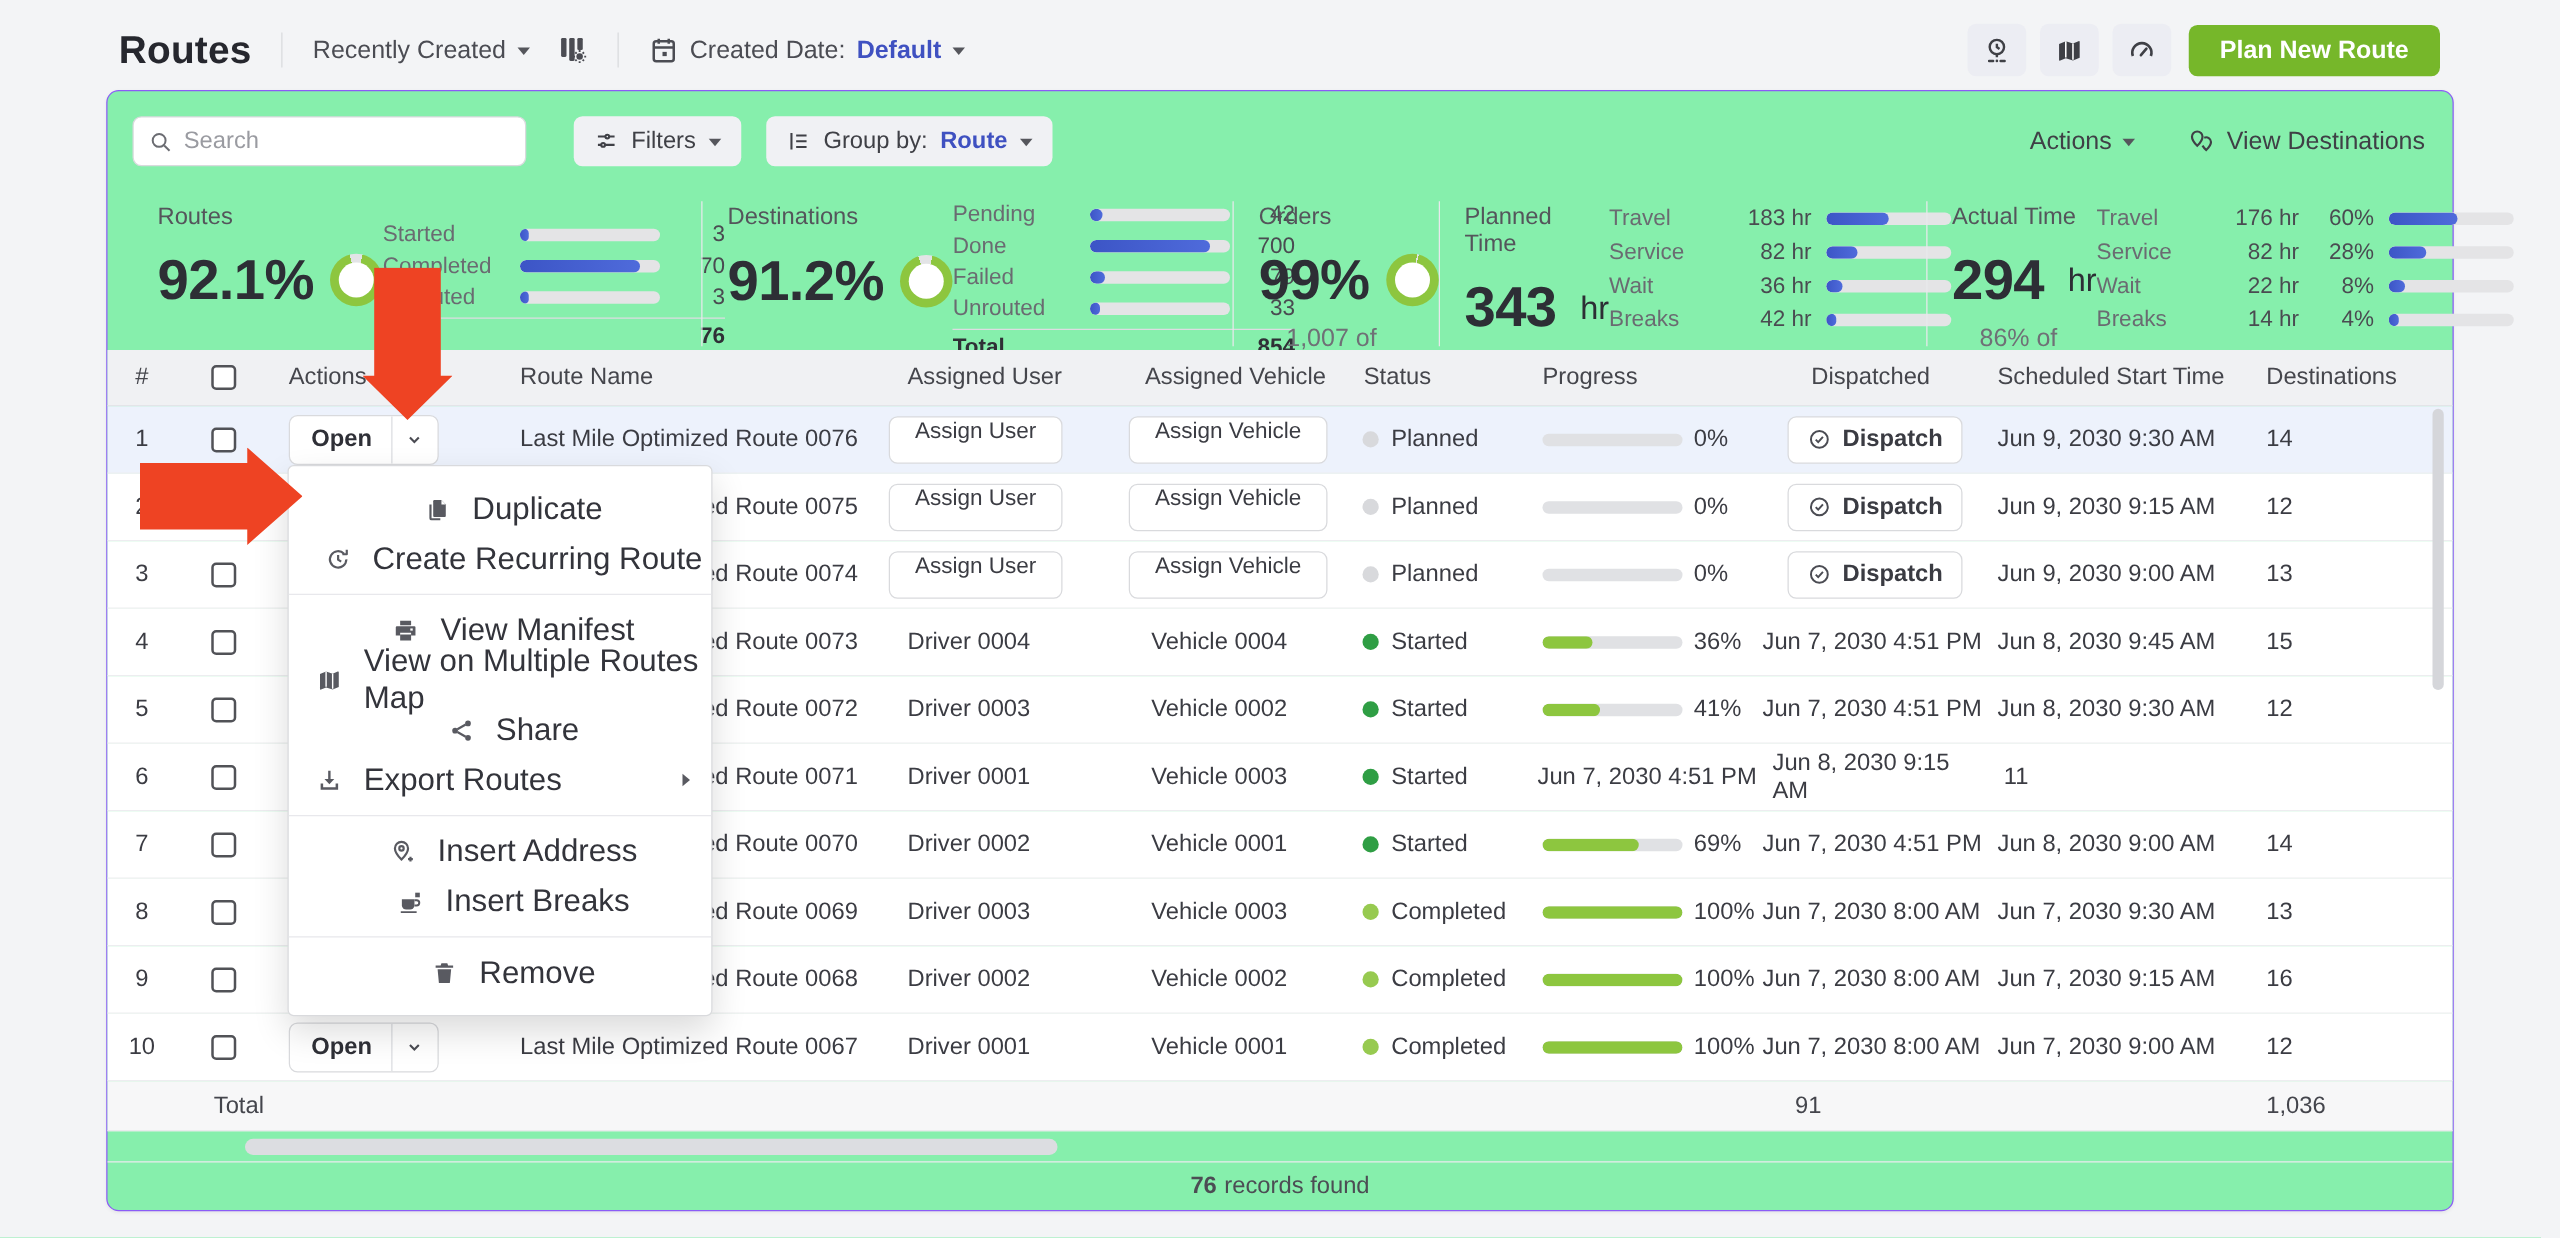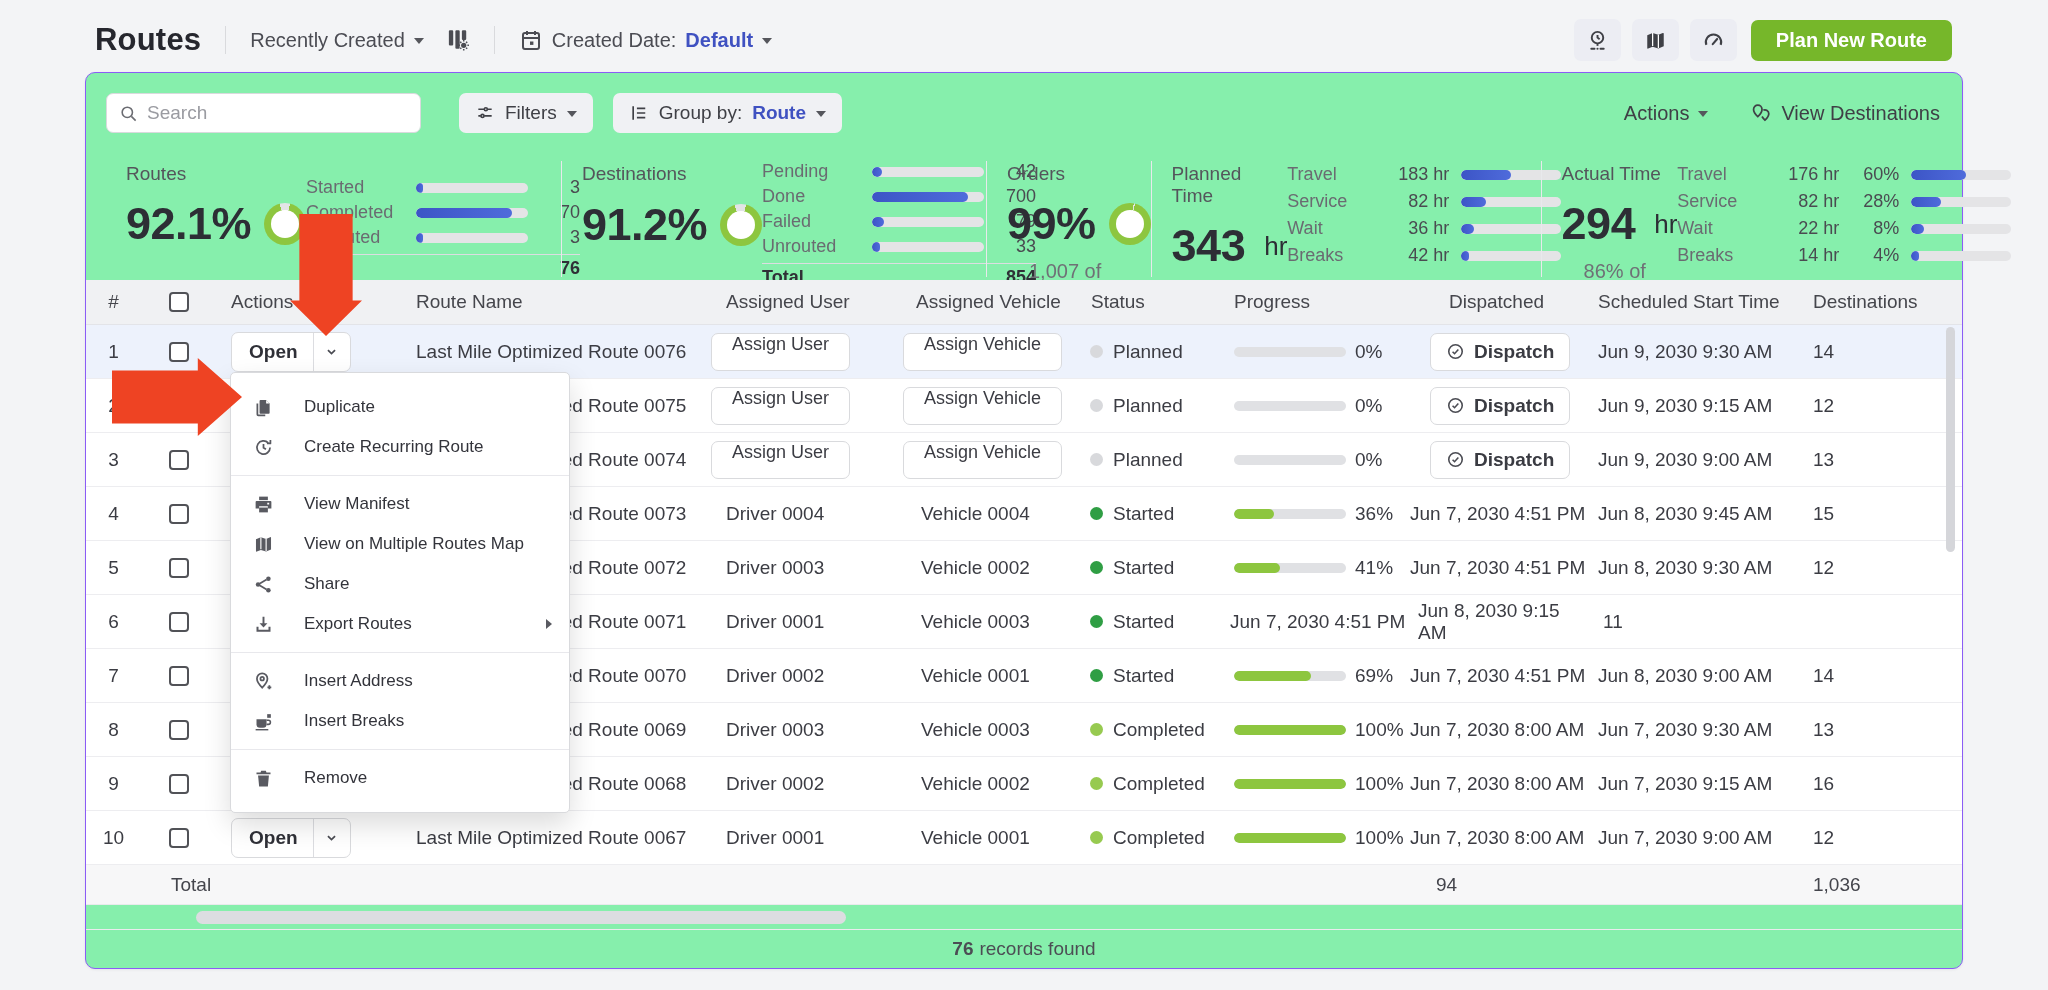--- a/index.html
+++ b/index.html
@@ -133,22 +133,22 @@
   .card-footer { position:absolute; top:856px; left:0; right:0; bottom:0; border-top:1px solid #eaebee;
     display:flex; align-items:center; justify-content:center; font-size:19px; color:#4c4d54; gap:6px; }
   .cf-count { font-weight:700; }
 
   
   .context-menu { position:absolute; left:230px; top:372px; width:340px; background:#fff;
     border:1px solid #d9dadd; border-radius:5px; box-shadow:0 12px 28px rgba(0,0,0,.14);
     padding:6px 0; z-index:10; }
   .menu-group { padding:8px 0; }
   .menu-sep { height:1px; background:#e8e8ec; }
-  .menu-item { height:40px; display:flex; align-items:center; gap:30px; padding-left:22px;
-    font-size:17px; color:#33343b; cursor:pointer; }
+  .menu-item { height:40px; display:flex; align-items:center; gap:17px; padding-left:22px;
+    font-size:25px; color:#33343b; cursor:pointer;justify-content:center; }
   .menu-icon { width:21px; height:21px; display:flex; align-items:center; justify-content:center; flex:none; }
   .menu-icon svg { width:21px; height:21px; }
   .submenu-caret { margin-left:auto; margin-right:17px; width:0; height:0;
     border-top:5px solid transparent; border-bottom:5px solid transparent; border-left:6px solid #595a61; }
 
   
   .arrow { position:absolute; background:#ee4323; z-index:20; }
   .arrow-down { left:290px; top:214px; width:72px; height:122px;
     clip-path:polygon(13% 0,87% 0,87% 71%,100% 71%,50% 100%,0 71%,13% 71%); }
   .arrow-right { left:112px; top:358px; width:130px; height:78px;
@@ -881,21 +881,21 @@
             </div>
             <div class="cell c-dispatched">
               <div class="cell-text">Jun 7, 2030 8:00 AM</div>
             </div>
             <div class="cell c-scheduled">Jun 7, 2030 9:00 AM</div>
             <div class="cell c-dest">12</div>
           </div>
         </div>
       <div class="grid-cols total-row">
         <div class="t-label">Total</div>
-        <div class="t-disp">94</div>
+        <div class="t-disp">91</div>
         <div class="t-dest">1,036</div>
       </div>
     </div>
 
     <div class="hthumb"></div>
     <div class="vthumb"></div>
 
     <div class="card-footer">
       <span class="cf-count">76</span>
       <span>records found</span>

